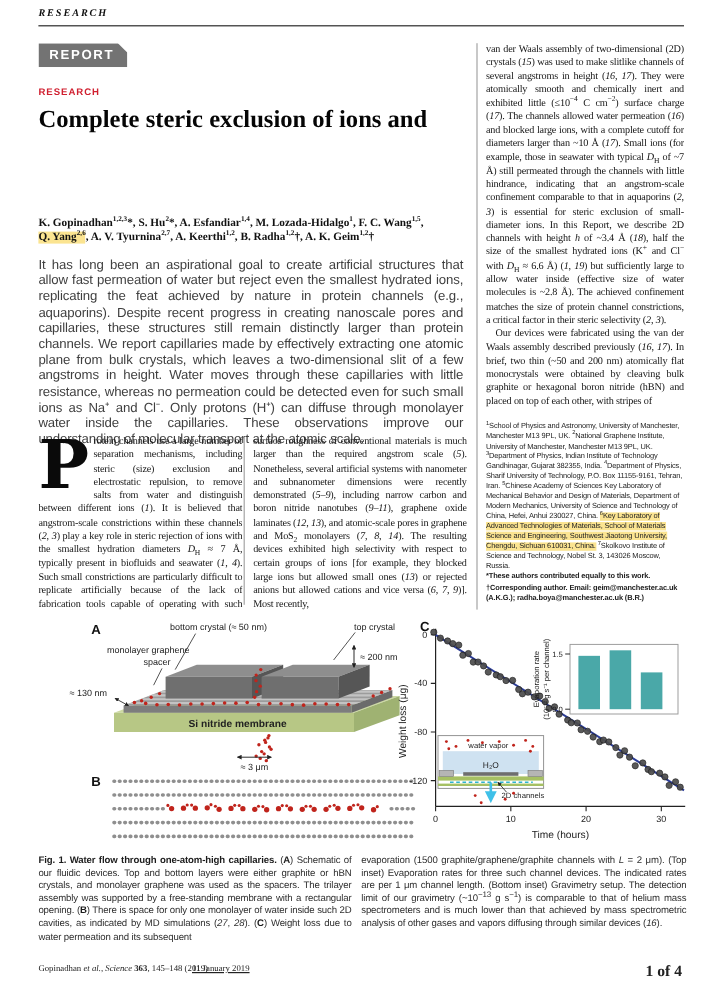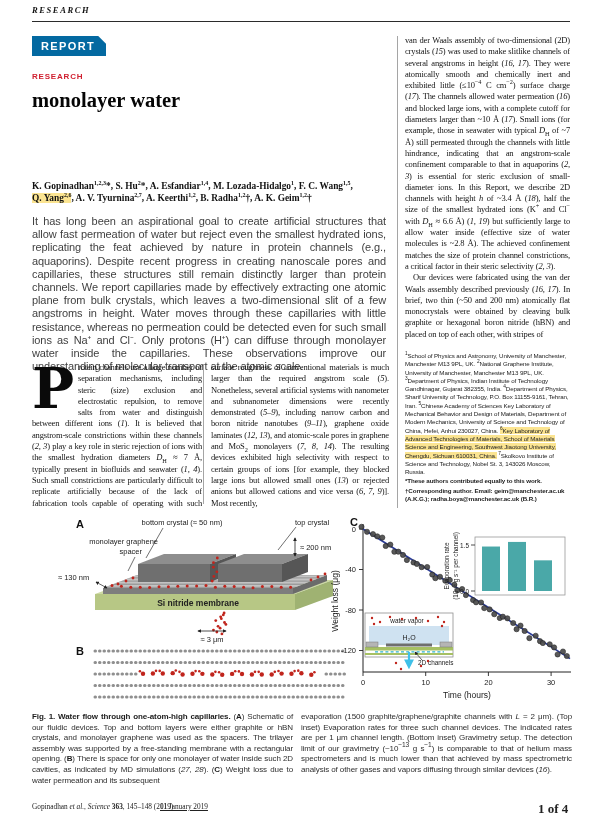--- a/index.html
+++ b/index.html
@@ -4,21 +4,21 @@
 <style>
   html,body{margin:0;padding:0;}
   body{width:602px;height:823px;background:#ffffff;position:relative;overflow:hidden;
        font-family:"Liberation Sans",sans-serif;color:#1a1a1a;}
   .abs{position:absolute;}
   sup,sub{line-height:0;}
   
   #kicker{left:32px;top:5px;font-family:"Liberation Serif",serif;font-style:italic;font-weight:bold;
           font-size:8.5px;letter-spacing:1.6px;color:#111;}
   #toprule{left:32px;top:21px;width:538px;height:1.2px;background:#2b2b2b;}
-  #badge{left:32px;top:36px;background:#0369a1;color:#fff;font-weight:bold;font-size:11px;
+  #badge{left:32px;top:36px;background:#737373;color:#fff;font-weight:bold;font-size:11px;
          letter-spacing:1.4px;padding:4px 11px 4px 9px;
          clip-path:polygon(0 0, calc(100% - 8px) 0, 100% 8px, 100% 100%, 0 100%);}
   #section{left:32px;top:72px;color:#d02030;font-weight:bold;font-size:8px;letter-spacing:.8px;}
   
   #title{left:32px;top:88px;font-family:"Liberation Serif",serif;font-weight:bold;font-size:20.5px;
          line-height:24.5px;color:#050505;}
   #title div{white-space:nowrap;}
   #authors{left:32px;top:181px;font-family:"Liberation Serif",serif;font-weight:bold;font-size:9.4px;
            line-height:11.8px;color:#111;}
   #authors div{white-space:nowrap;}
@@ -66,21 +66,21 @@
 </style>
 </head>
 <body>
 
 <div class="abs" id="kicker">RESEARCH</div>
 <div class="abs" id="toprule"></div>
 <div class="abs" id="badge">REPORT</div>
 <div class="abs" id="section">RESEARCH</div>
 
 <div class="abs" id="title">
-  <div>monolayer water</div>
+  <div>Complete steric exclusion of ions and</div>
 </div>
 
 <div class="abs" id="authors">
   <div>K. Gopinadhan<sup>1,2,3</sup>*, S. Hu<sup>2</sup>*, A. Esfandiar<sup>1,4</sup>, M. Lozada-Hidalgo<sup>1</sup>, F. C. Wang<sup>1,5</sup>,</div>
   <div><span class="hl">Q. Yang<sup>2,6</sup></span>, A. V. Tyurnina<sup>2,7</sup>, A. Keerthi<sup>1,2</sup>, B. Radha<sup>1,2</sup>†, A. K. Geim<sup>1,2</sup>†</div>
 </div>
 
 <div class="abs" id="abstract">It has long been an aspirational goal to create artificial structures that allow fast permeation of water but reject even the smallest hydrated ions, replicating the feat achieved by nature in protein channels (e.g., aquaporins). Despite recent progress in creating nanoscale pores and capillaries, these structures still remain distinctly larger than protein channels. We report capillaries made by effectively extracting one atomic plane from bulk crystals, which leaves a two-dimensional slit of a few angstroms in height. Water moves through these capillaries with little resistance, whereas no permeation could be detected even for such small ions as Na⁺ and Cl⁻. Only protons (H⁺) can diffuse through monolayer water inside the capillaries. These observations improve our understanding of molecular transport at the atomic scale.</div>
 
 <div class="abs bcol" id="col1"><span class="dropcap">P</span><span>rotein channels use a large number of separation mechanisms, including steric (size) exclusion and electrostatic repulsion, to remove salts from water and distinguish between different ions (<i>1</i>). It is believed that angstrom-scale constrictions within these channels (<i>2</i>, <i>3</i>) play a key role in steric rejection of ions with the smallest hydration diameters <i>D</i><sub>H</sub> ≈ 7 Å, typically present in biofluids and seawater (<i>1</i>, <i>4</i>). Such small constrictions are particularly difficult to replicate artificially because of the lack of fabrication tools capable of operating with such precision and, especially, because the</span></div>

